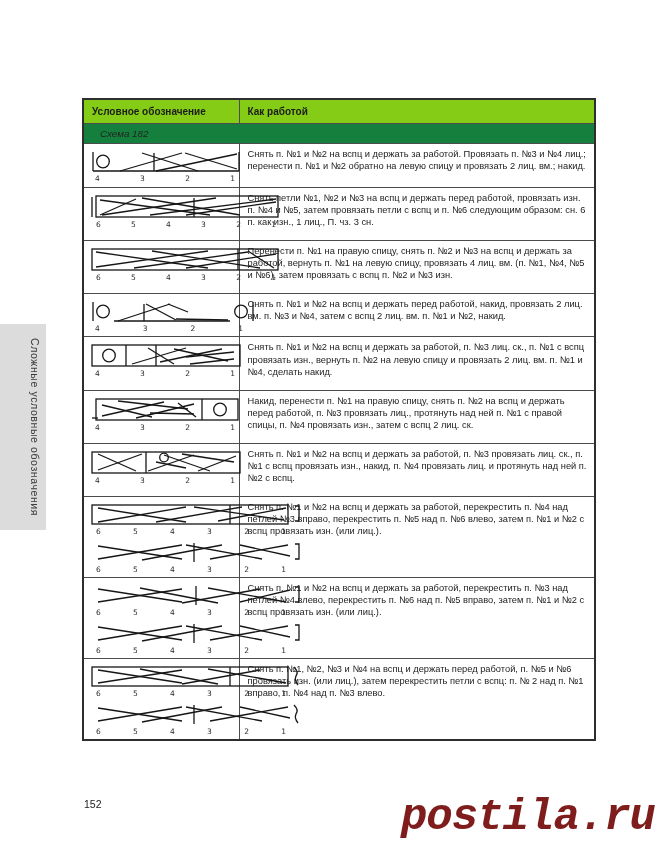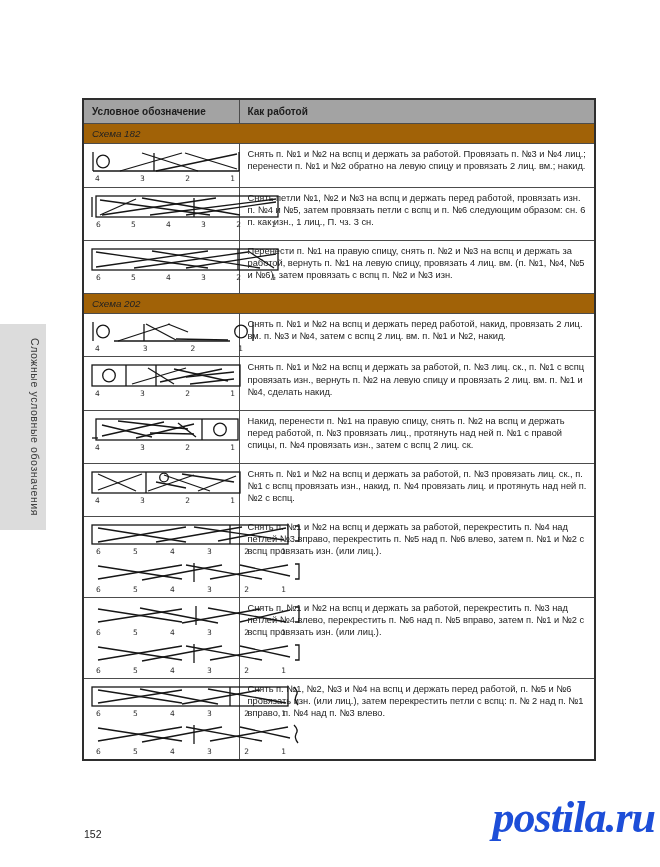--- a/index.html
+++ b/index.html
@@ -17,43 +17,43 @@
   }
   
   table.knit{
     position:absolute;left:82px;top:98px;width:514px;
     border-collapse:collapse;border:2px solid #2e2e2e;table-layout:fixed;
   }
   table.knit col.c1{width:156px;}
   table.knit th, table.knit td{border:1px solid #4c4c4c;vertical-align:top;}
   th.hdr{
     text-align:left;font-size:10px;font-weight:bold;padding:6px 6px 6px 8px;
-    border-bottom:2px solid #2e2e2e;background:#a3a3a3;margin-left:14px;
+    border-bottom:2px solid #2e2e2e;background:#84cc16;margin-left:14px;
   }
   td.band{
-    background:#a16207;font-style:italic;font-size:9.8px;padding:4px 6px 4px 8px;color:#222;
+    background:#15803d;font-style:italic;font-size:9.8px;padding:4px 6px 4px 16px;color:#222;
   }
   td.txt{font-size:9.3px;line-height:1.3;padding:4px 6px 12px 8px;}
   td.symcell{padding:6px 3px 4px 6px;}
   .sym{display:block;}
   .sym path,.sym rect,.sym circle{fill:none;stroke:#161616;stroke-width:1.3;}
   .digits{
     display:flex;justify-content:space-between;font-size:7.5px;line-height:1;
     color:#2b2b2b;margin-top:1px;font-family:"DejaVu Sans",sans-serif;
   }
   .dw150{width:140px;margin-left:5px;}
   .dw160{width:148px;margin-left:5px;}
   .dw190{width:180px;margin-left:6px;}
   .dw200{width:190px;margin-left:6px;}
   .stack + .stack{margin-top:5px;}
   
-  .page-number{position:absolute;left:84px;top:828px;font-size:10.5px;color:#222;}
+  .page-number{position:absolute;left:84px;top:798px;font-size:10.5px;color:#222;}
   .watermark{
-    position:absolute;right:5px;top:792px;font-family:Liberation Serif, serif;
-    font-weight:bold;font-style:italic;font-size:44px;color:#1d4ed8;letter-spacing:-1px;
+    position:absolute;right:5px;top:792px;font-family:Liberation Mono, monospace;
+    font-weight:bold;font-style:italic;font-size:44px;color:#7f1d1d;letter-spacing:-1px;
   }
 </style>
 </head>
 <body>
 
 <div class="page">
 
   <div class="side-tab">
     <span>Сложные условные обозначения</span>
   </div>
@@ -143,23 +143,20 @@
                 <span>4</span>
                 <span>3</span>
                 <span>2</span>
                 <span>1</span>
               </div>
         </div>
       </td>
       <td class="txt">Перенести п. №1 на правую спицу, снять п. №2 и №3 на вспц и держать за работой, вернуть п. №1 на левую спицу, провязать 4 лиц. вм. (п. №1, №4, №5 и №6), затем провязать с вспц п. №2 и №3 изн.</td>
     </tr>
 
-    <tr>
-      <td class="band" colspan="2">Схема 202</td>
-    </tr>
     <tr>
       <td class="symcell">
         <div class="stack">
           <svg class="sym" width="168" height="24" viewBox="0 0 168 24">
             <path d="M3 2 V21"></path>
                 <circle cx="13" cy="11.5" r="6.3"></circle>
             <path d="M24 21 H140"></path>
             <path d="M28 21 L80 4"></path>
                 <path d="M54 4 V21"></path>
                 <path d="M56 4 L86 20"></path>

